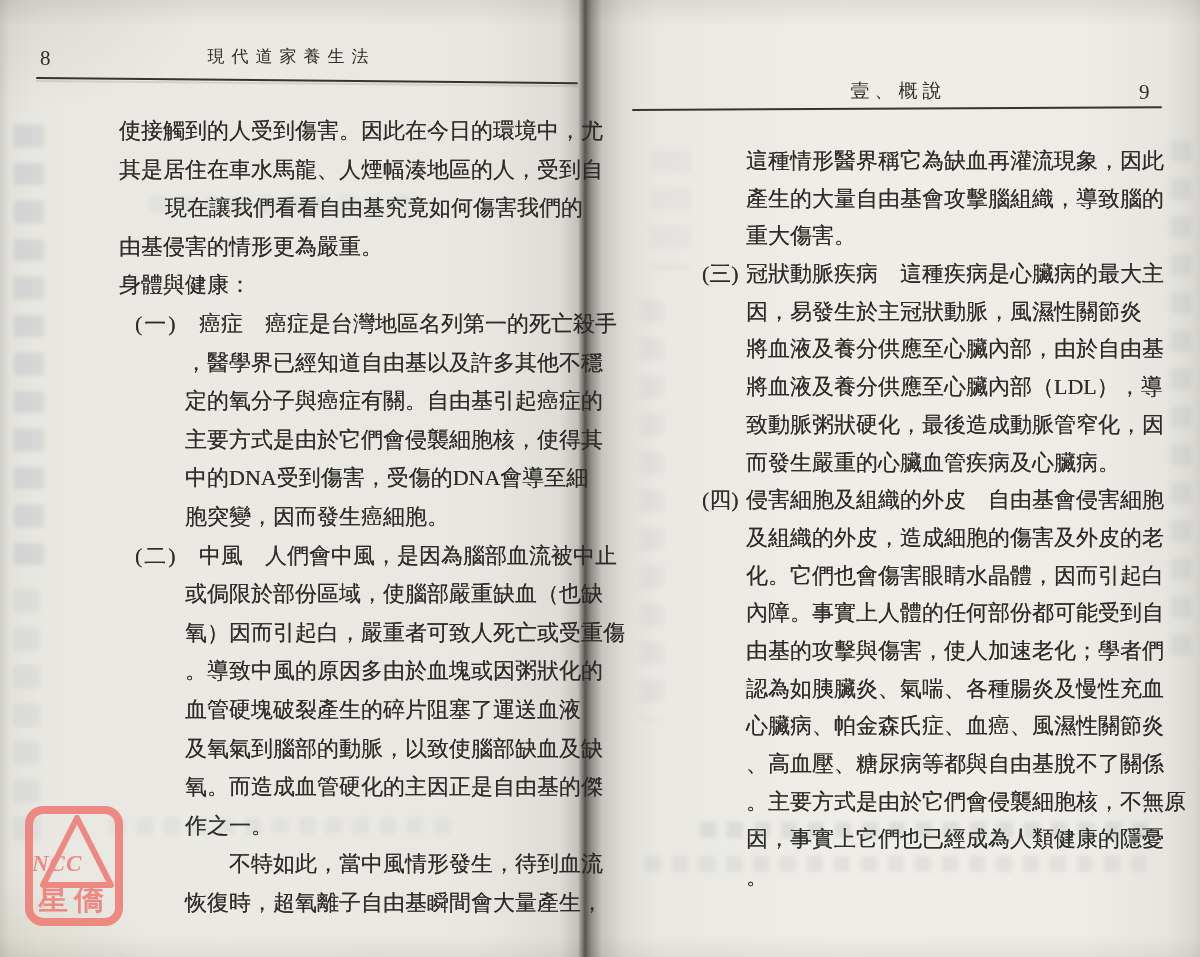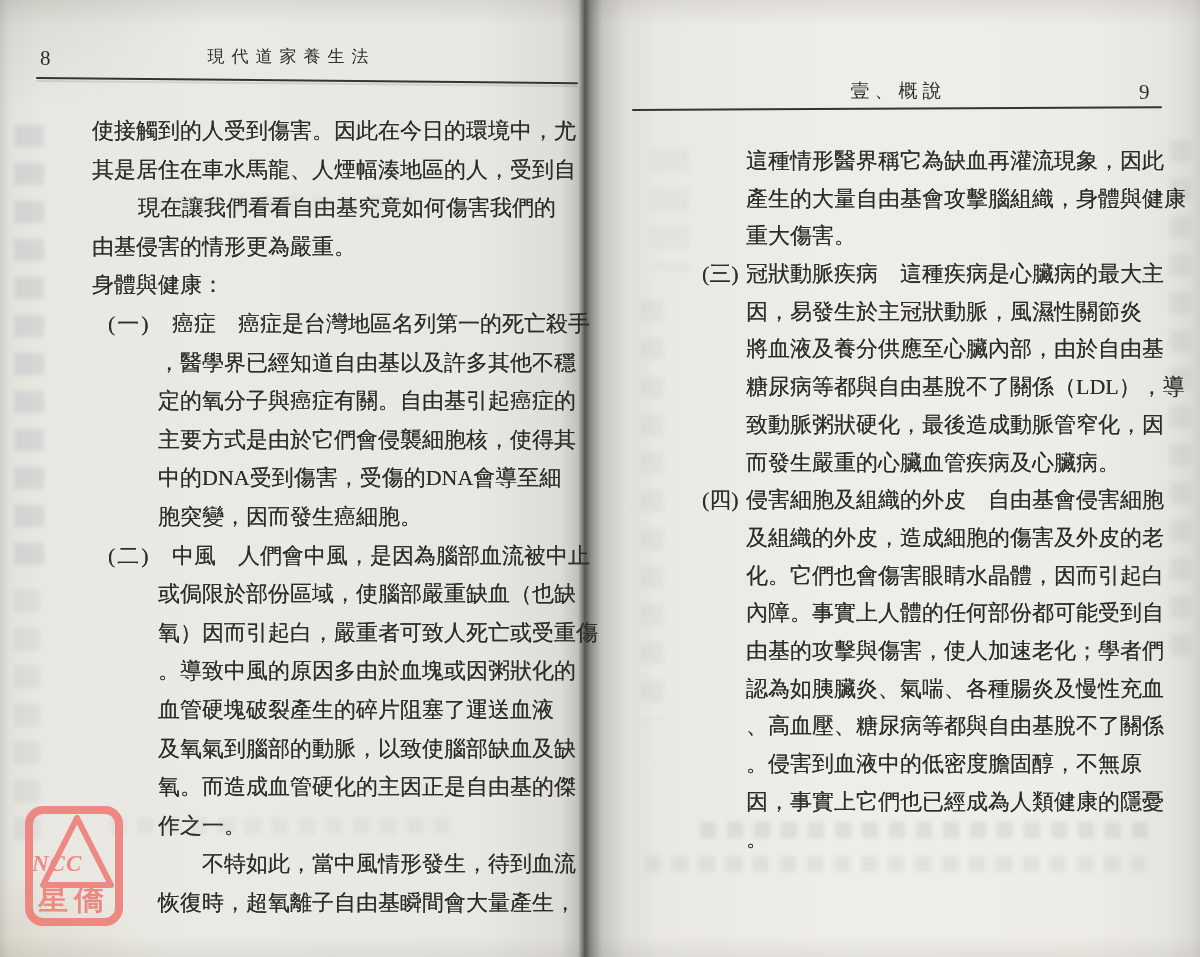--- a/index.html
+++ b/index.html
@@ -35,21 +35,21 @@
   .page.left .runhead{top:45px;font-size:17px;letter-spacing:7px;}
   .page.right .runhead{top:78px;font-size:19px;letter-spacing:5px;padding-left:14px;width:calc(100% - 14px);}
   .rule{position:absolute;height:2px;background:#35342f;border-radius:1px;transform-origin:left center;}
   .page.left .rule{left:36px;top:77px;width:542px;transform:rotate(.55deg);box-shadow:0 3px 0 rgba(53,52,47,.12);}
   .page.right .rule{left:49px;top:109px;width:530px;transform:rotate(-.3deg);}
 
   .pbody{position:absolute;color:#2d2c28;}
   .page.left .pbody{left:92px;top:112px;width:500px;}
   .page.right .pbody{left:119px;top:142px;width:470px;}
   .tline{white-space:nowrap;font-size:22px;text-shadow:0 0 .5px rgba(45,45,40,.75);}
-  .page.left  .tline{height:38.6px;line-height:38.6px;}
+  .page.left  .tline{height:38.6px;line-height:38.6px;margin-left:27px;}
   .page.right .tline{height:37.7px;line-height:37.7px;}
   .page.left .para{padding-left:46px;}
   .page.left .cont{padding-left:66px;}
   .page.left .contpara{padding-left:110px;}
   .page.left .item{padding-left:16px;}
   .page.left .marker{display:inline-block;width:64px;letter-spacing:2px;}
   .page.right .cont{padding-left:44px;}
   .page.right .item{padding-left:0;}
   .page.right .marker{display:inline-block;width:44px;letter-spacing:0;}
 
@@ -93,36 +93,37 @@
         <div class="tline cont"><span>恢復時，超氧離子自由基瞬間會大量產生，</span></div>
       </div>
   </div>
 
   <div class="page right">
     <div class="pagenum">9</div>
     <div class="runhead">壹、概說</div>
     <div class="rule"></div>
     <div class="pbody" id="right-body">
         <div class="tline cont"><span>這種情形醫界稱它為缺血再灌流現象，因此</span></div>
-        <div class="tline cont"><span>產生的大量自由基會攻擊腦組織，身體與健康</span></div>
+        <div class="tline cont"><span>產生的大量自由基會攻擊腦組織，導致腦的</span></div>
         <div class="tline cont"><span>重大傷害。</span></div>
         <div class="tline item"><span class="marker">(三)</span><span>冠狀動脈疾病　這種疾病是心臟病的最大主</span></div>
         <div class="tline cont"><span>因，易發生於主冠狀動脈，風濕性關節炎</span></div>
         <div class="tline cont"><span>將血液及養分供應至心臟內部，由於自由基</span></div>
-        <div class="tline cont"><span>糖尿病等都與自由基脫不了關係（LDL），導</span></div>
+        <div class="tline cont"><span>將血液及養分供應至心臟內部（LDL），導</span></div>
         <div class="tline cont"><span>致動脈粥狀硬化，最後造成動脈管窄化，因</span></div>
         <div class="tline cont"><span>而發生嚴重的心臟血管疾病及心臟病。</span></div>
         <div class="tline item"><span class="marker">(四)</span><span>侵害細胞及組織的外皮　自由基會侵害細胞</span></div>
         <div class="tline cont"><span>及組織的外皮，造成細胞的傷害及外皮的老</span></div>
         <div class="tline cont"><span>化。它們也會傷害眼睛水晶體，因而引起白</span></div>
         <div class="tline cont"><span>內障。事實上人體的任何部份都可能受到自</span></div>
         <div class="tline cont"><span>由基的攻擊與傷害，使人加速老化；學者們</span></div>
         <div class="tline cont"><span>認為如胰臟炎、氣喘、各種腸炎及慢性充血</span></div>
+        <div class="tline cont"><span>心臟病、帕金森氏症、血癌、風濕性關節炎</span></div>
         <div class="tline cont"><span>、高血壓、糖尿病等都與自由基脫不了關係</span></div>
-        <div class="tline cont"><span>。侵害到血液中的低密度膽固醇，不無原</span></div>
+        <div class="tline cont"><span>。主要方式是由於它們會侵襲細胞核，不無原</span></div>
         <div class="tline cont"><span>因，事實上它們也已經成為人類健康的隱憂</span></div>
         <div class="tline cont"><span>。</span></div>
       </div>
   </div>
 
   <div class="ghost v" style="left:14px;top:125px;width:30px;height:450px;"></div>
   <div class="ghost v" style="left:14px;top:590px;width:26px;height:250px;opacity:.6;"></div>
   <div class="ghost h" style="left:150px;top:196px;width:260px;height:16px;opacity:.5;"></div>
   <div class="ghost h" style="left:110px;top:818px;width:340px;height:16px;opacity:.55;"></div>
   <div class="ghost h" style="left:700px;top:822px;width:450px;height:16px;"></div>

